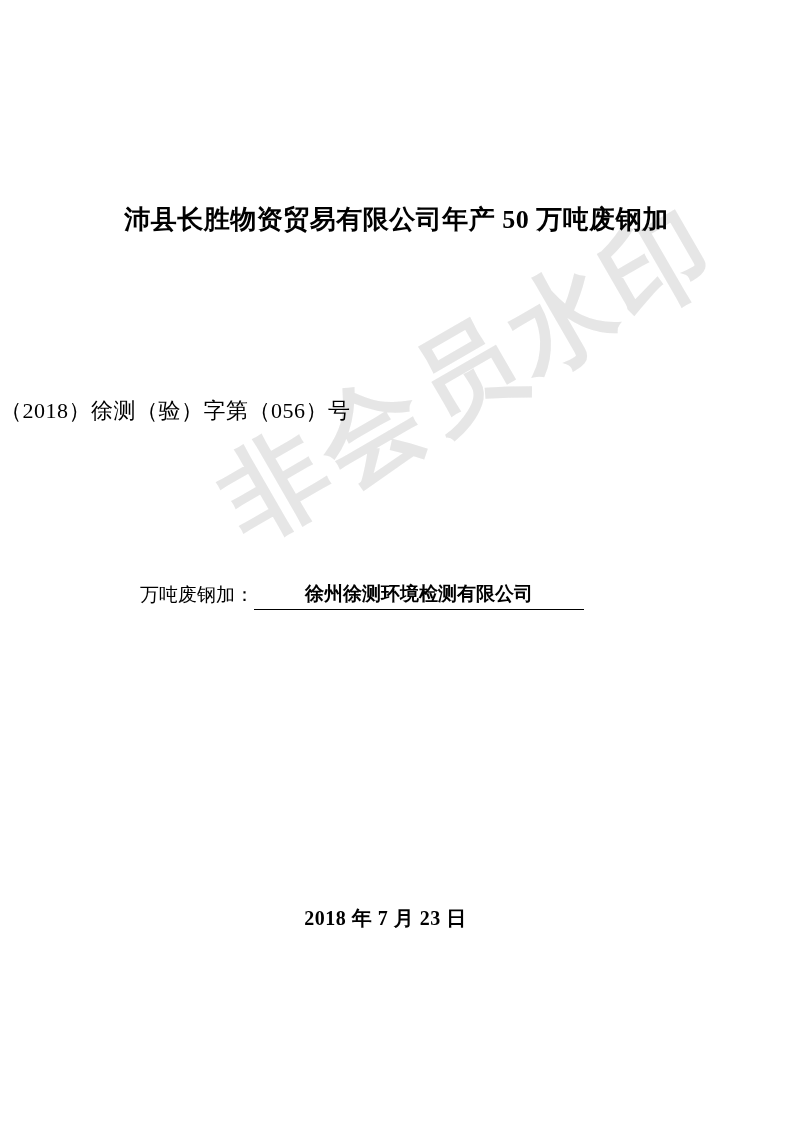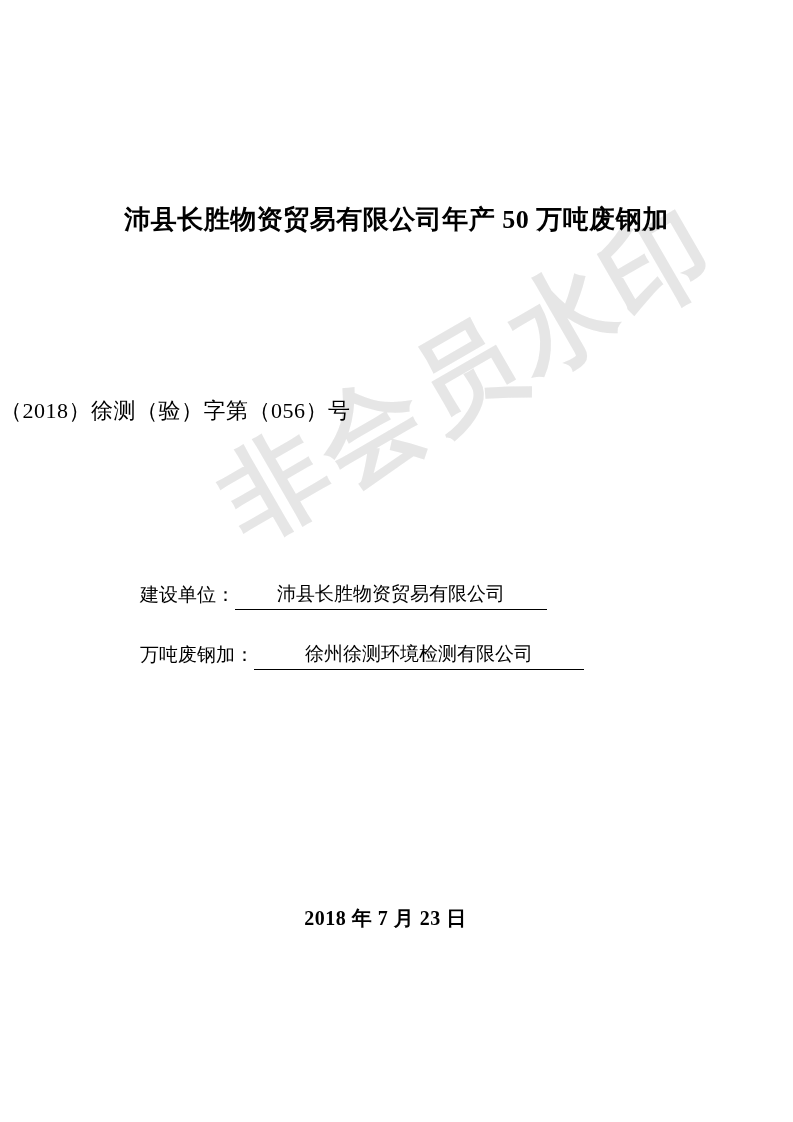--- a/index.html
+++ b/index.html
@@ -102,20 +102,21 @@
   .field-value {
     border-bottom: 1px solid #000;
     min-width: 300px;
     text-align: center;
     line-height: 28px;
     padding: 0 6px 1px 6px;
     white-space: nowrap;
   }
   .field-row.second .field-value {
     min-width: 318px;
+    font-weight: bold;
   }
 
   
   .doc-date {
     position: absolute;
     left: 0;
     top: 905px;
     width: 771px;
     text-align: center;
     font-size: 20px;
@@ -134,24 +135,20 @@
 
   <div class="content">
 
     <div class="doc-title">
       <span class="line">沛县长胜物资贸易有限公司年产 50 万吨废钢加</span>
     </div>
 
     <div class="doc-number">（2018）徐测（验）字第（056）号</div>
 
     <div class="fields">
-      <div class="field-row first">
-        <span class="field-label">建设单位：</span>
-        <span class="field-value">沛县长胜物资贸易有限公司</span>
-      </div>
       <div class="field-row second">
         <span class="field-label">万吨废钢加：</span>
         <span class="field-value">徐州徐测环境检测有限公司</span>
       </div>
     </div>
 
     <div class="doc-date">2018 年 7 月 23 日</div>
 
   </div>
 </div>

